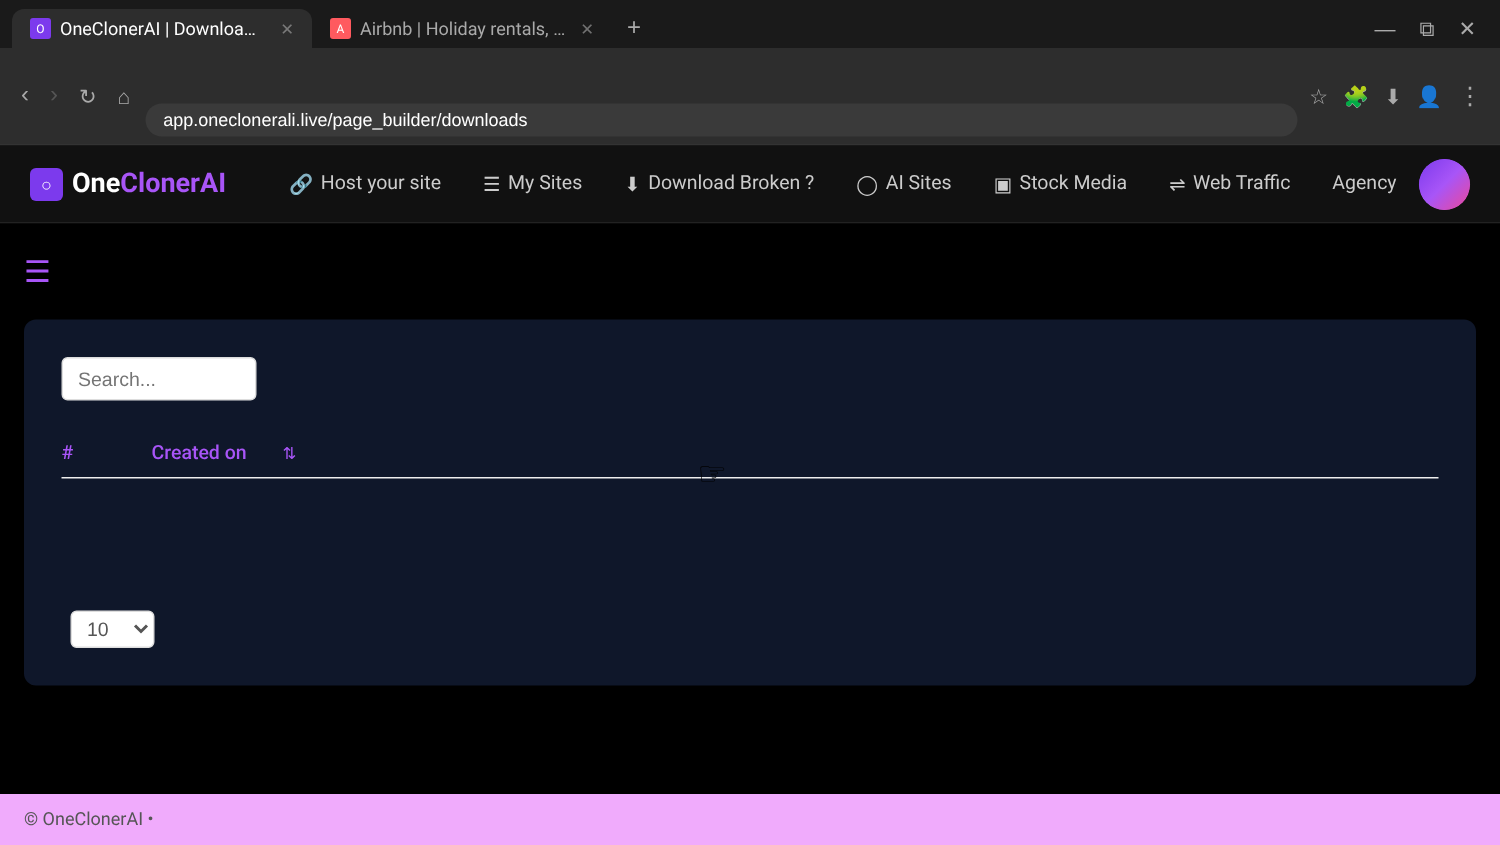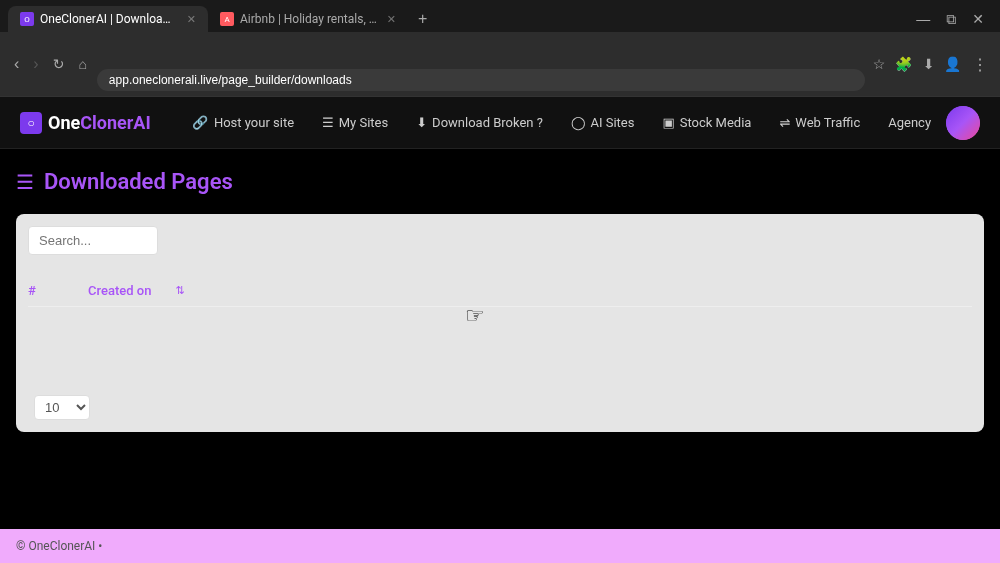--- a/index.html
+++ b/index.html
@@ -227,23 +227,23 @@
       font-weight: 600;
     }
 
     .page-title-icon {
       color: #a855f7;
       font-size: 20px;
     }
 
     
     .table-card {
-      background: #e5e5e5;
+      background: #0f172a;
       border-radius: 8px;
-      padding: 12px;
+      padding: 25px;
       color: #333;
     }
 
     .search-input {
       border: 1px solid #ddd;
       border-radius: 4px;
       padding: 6px 10px;
       font-size: 13px;
       outline: none;
       margin-bottom: 20px;
@@ -396,21 +396,20 @@
         </linearGradient>
       </defs>
       <circle cx="17" cy="17" r="17" fill="url(#avatarGrad)"></circle>
     </svg>
   </div>
 </nav>
 
 <div class="page-content">
   <div class="page-title">
     <span class="page-title-icon">☰</span>
-    <span class="page-title-text">Downloaded Pages</span>
   </div>
 
   <div class="table-card">
     <input class="search-input" type="text" placeholder="Search..." style="">
 
     <div class="table-header">
       <div class="table-header-cell">
         <span>#</span>
       </div>
       <div class="table-header-cell" style="cursor:pointer;gap:24px;">

